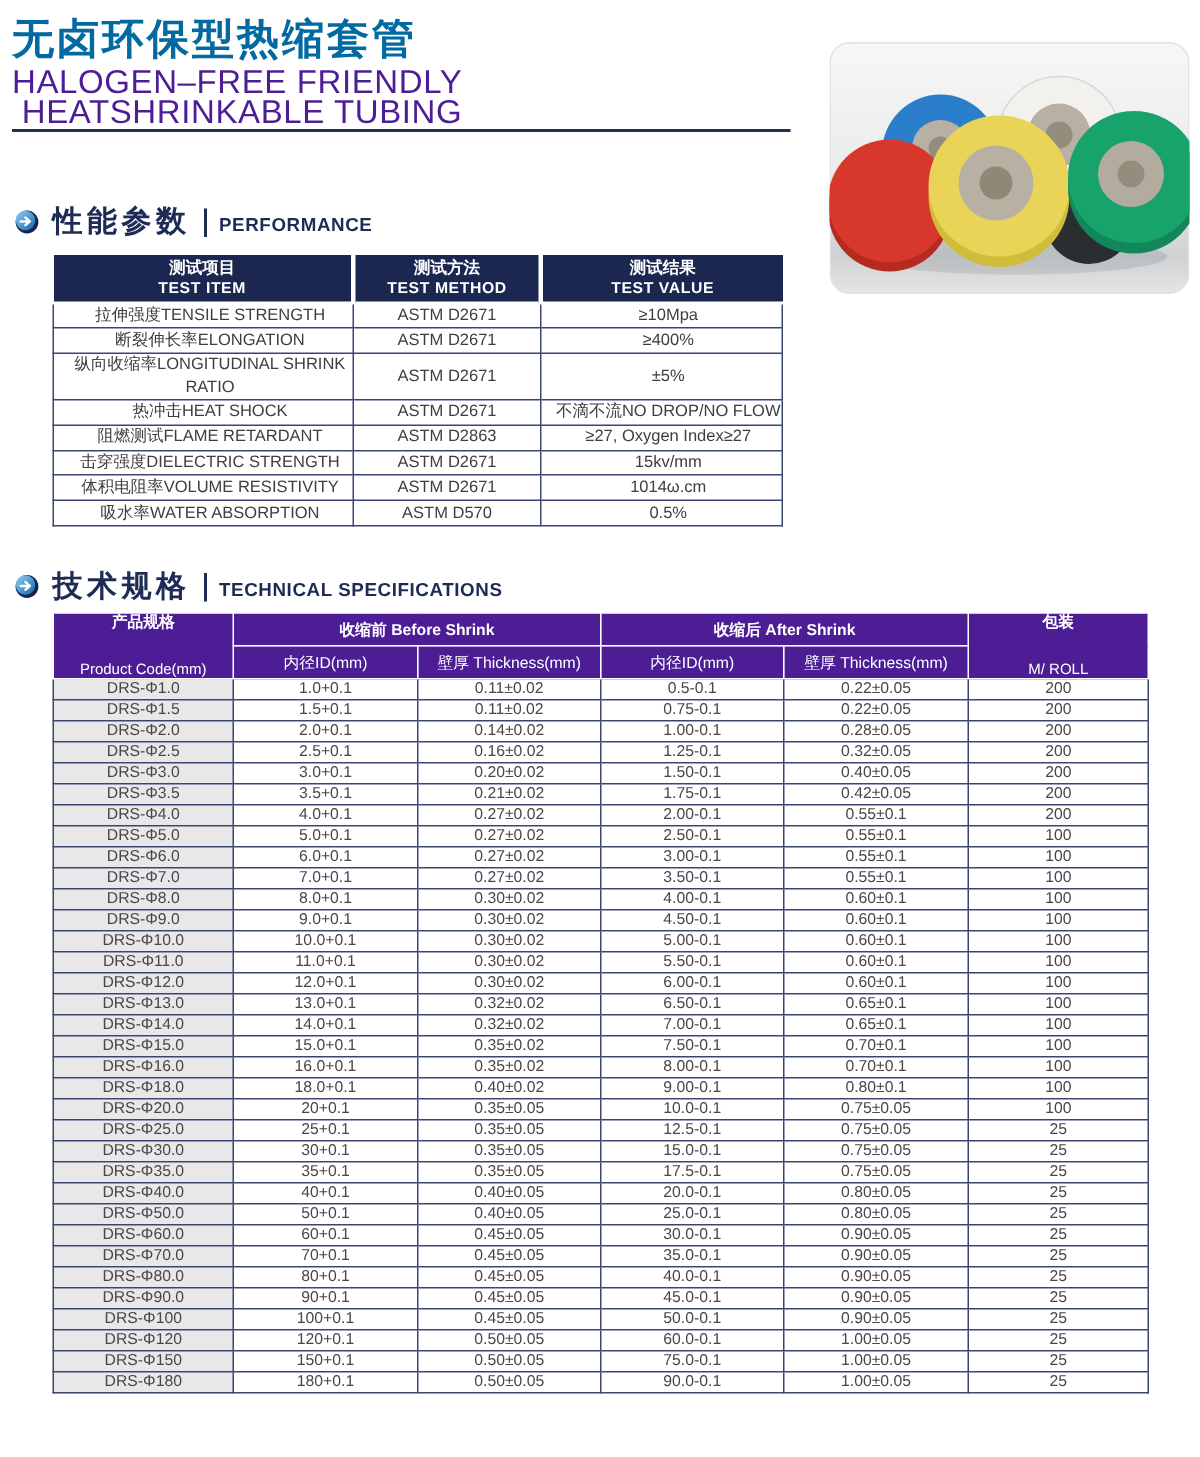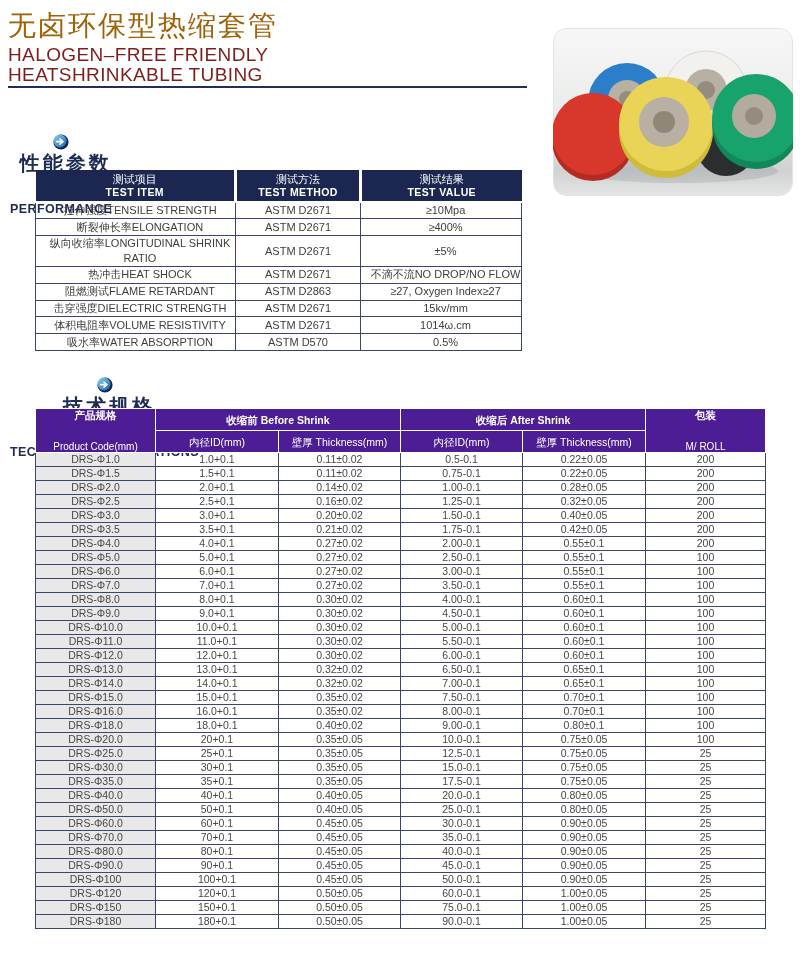--- a/index.html
+++ b/index.html
@@ -1,44 +1,44 @@
 <!DOCTYPE html>
 <html lang="zh"><head>
 <meta charset="utf-8">
 <style>
   * { margin:0; padding:0; box-sizing:border-box; }
   html,body { background:#ffffff; }
   body { font-family:"Liberation Sans", sans-serif; }
   #page { position:relative; width:800px; height:971px; background:#fff; overflow:hidden; }
 
   
-  .page-title { position:absolute; left:8px; top:7px; font-size:28px; font-weight:normal;
-                color:#a16207; letter-spacing:2px; white-space:nowrap; }
-  .page-sub   { position:absolute; left:8px; top:45px; font-size:19px; line-height:20px;
-                color:#7f1d1d; letter-spacing:0.4px; }
+  .page-title { position:absolute; left:8px; top:7px; font-size:28px; font-weight:bold;
+                color:#0369a1; letter-spacing:2px; white-space:nowrap; }
+  .page-sub   { position:absolute; left:8px; top:45px; font-size:22px; line-height:20px;
+                color:#4c1d95; letter-spacing:0.4px;text-align:right; }
   .head-rule  { position:absolute; left:8px; top:86px; width:519px; height:2px; background:#242f58; }
 
   
   .photo-box { position:absolute; left:553px; top:28px; width:240px; height:168px; }
 
   
-  .section-head { position:absolute; left:10px; display:flex; align-items:center;flex-direction:column; }
+  .section-head { position:absolute; left:10px; display:flex; align-items:center; }
   #sec-performance { top:134px; }
   #sec-specs       { top:377px; }
   .sec-cn  { font-size:20px; font-weight:bold; color:#1d2b55; letter-spacing:3px; margin-left:9px; white-space:nowrap; }
   .sec-sep { width:2px; height:19px; background:#1d2b55; margin:1px 8px 0 9px; }
   .sec-en  { font-size:12.5px; font-weight:bold; color:#1d2b55; letter-spacing:0.4px; margin-top:5px; white-space:nowrap; }
 
   
   .perf-table { position:absolute; left:35px; top:170px; width:486px;
                 border-collapse:collapse; table-layout:fixed; }
   .perf-table thead th { background:#1b2750; color:#fff; height:32px; padding:1px 0;
                 border-right:3px solid #fff; border-bottom:2px solid #fff; vertical-align:middle; }
   .perf-table thead th:last-child { border-right:none;margin-top:28px; }
-  .perf-table .h-cn { font-size:11px; font-weight:normal; line-height:13px; }
+  .perf-table .h-cn { font-size:11px; font-weight:bold; line-height:13px; }
   .perf-table .h-en { font-size:10.5px; font-weight:bold; line-height:12px; letter-spacing:0.4px; }
   .perf-table tbody td { border:1px solid #3a4670; height:16.8px; font-size:11px;
                 color:#3e3e3e; padding:0 0 0 9px; line-height:15px;text-align:center; }
   .perf-table tbody td:nth-child(2) { text-align:center; padding:0; }
 
   
   .spec-table { position:absolute; left:35px; top:408px; width:730px;
                 border-collapse:collapse; table-layout:fixed; }
   .spec-table thead th { background:#4c1d95; color:#fff; border:1.5px solid #fff;
                 height:13px; padding:0; vertical-align:middle; font-size:10.5px; line-height:12px; }

